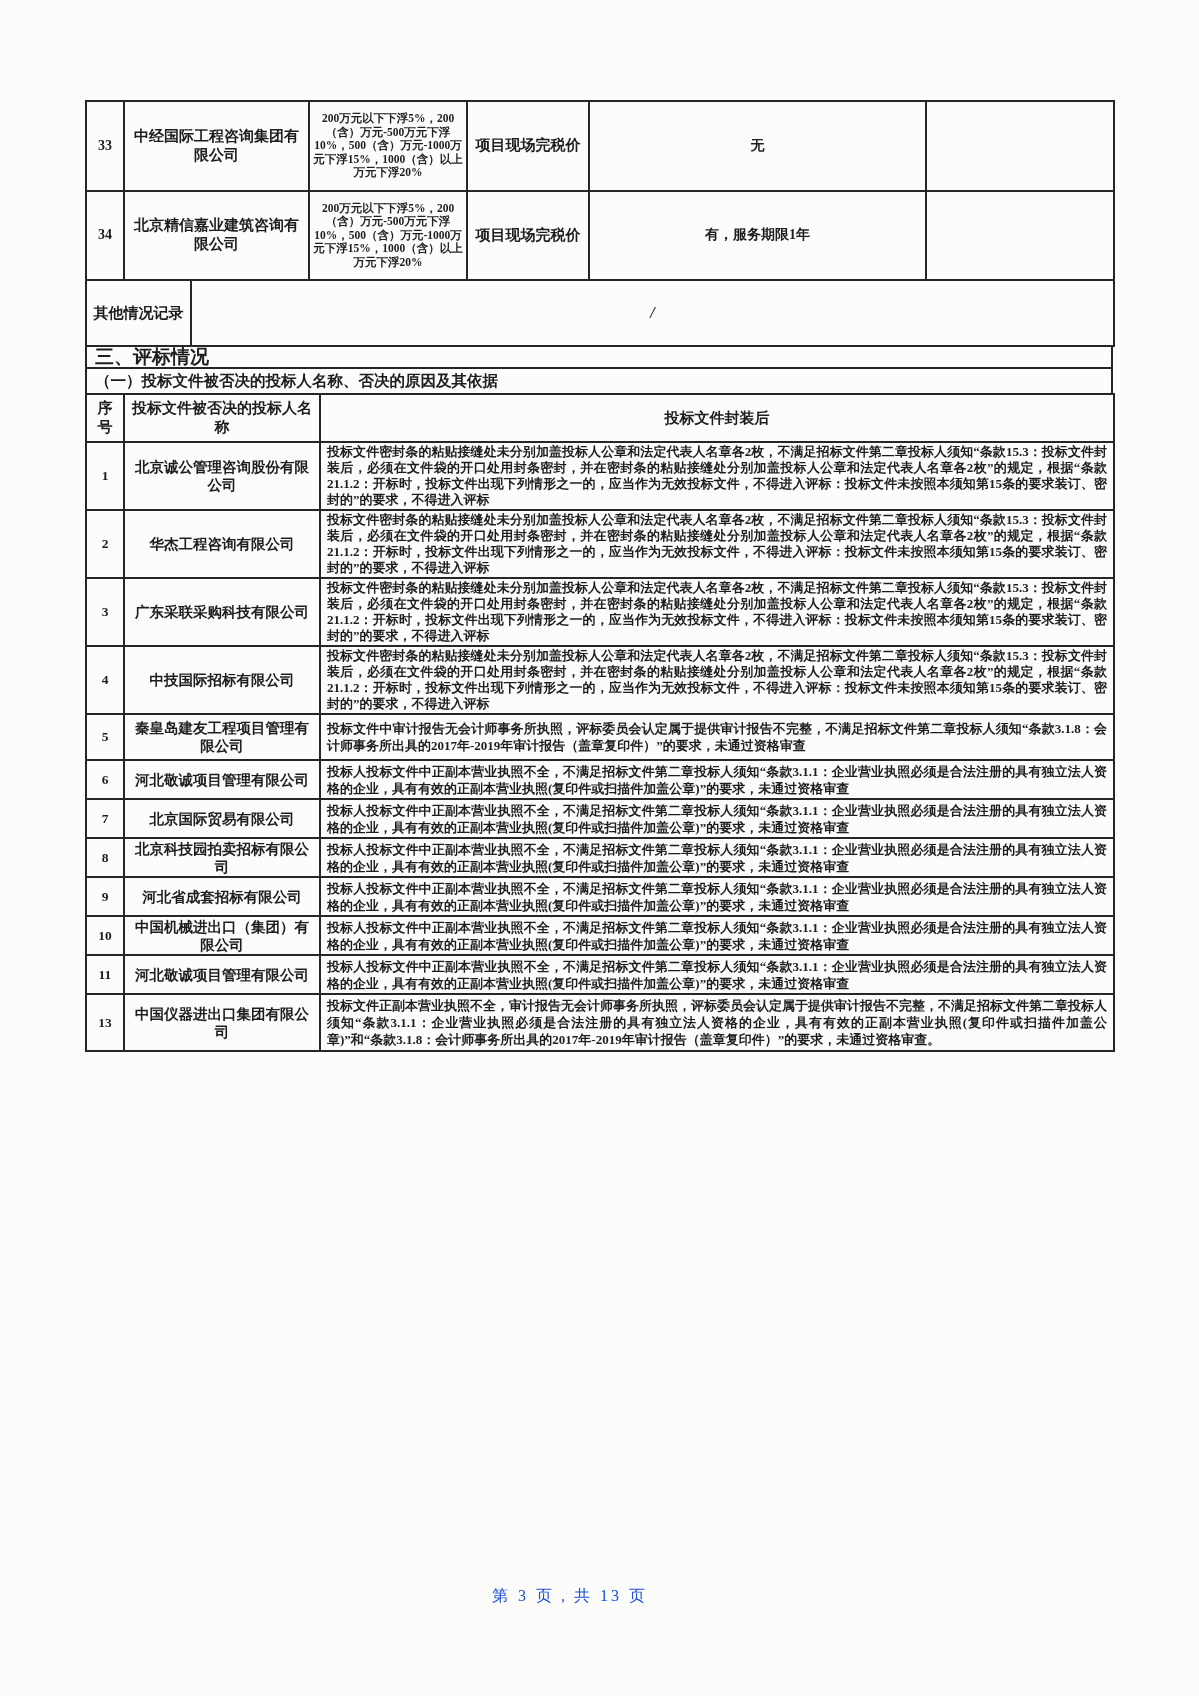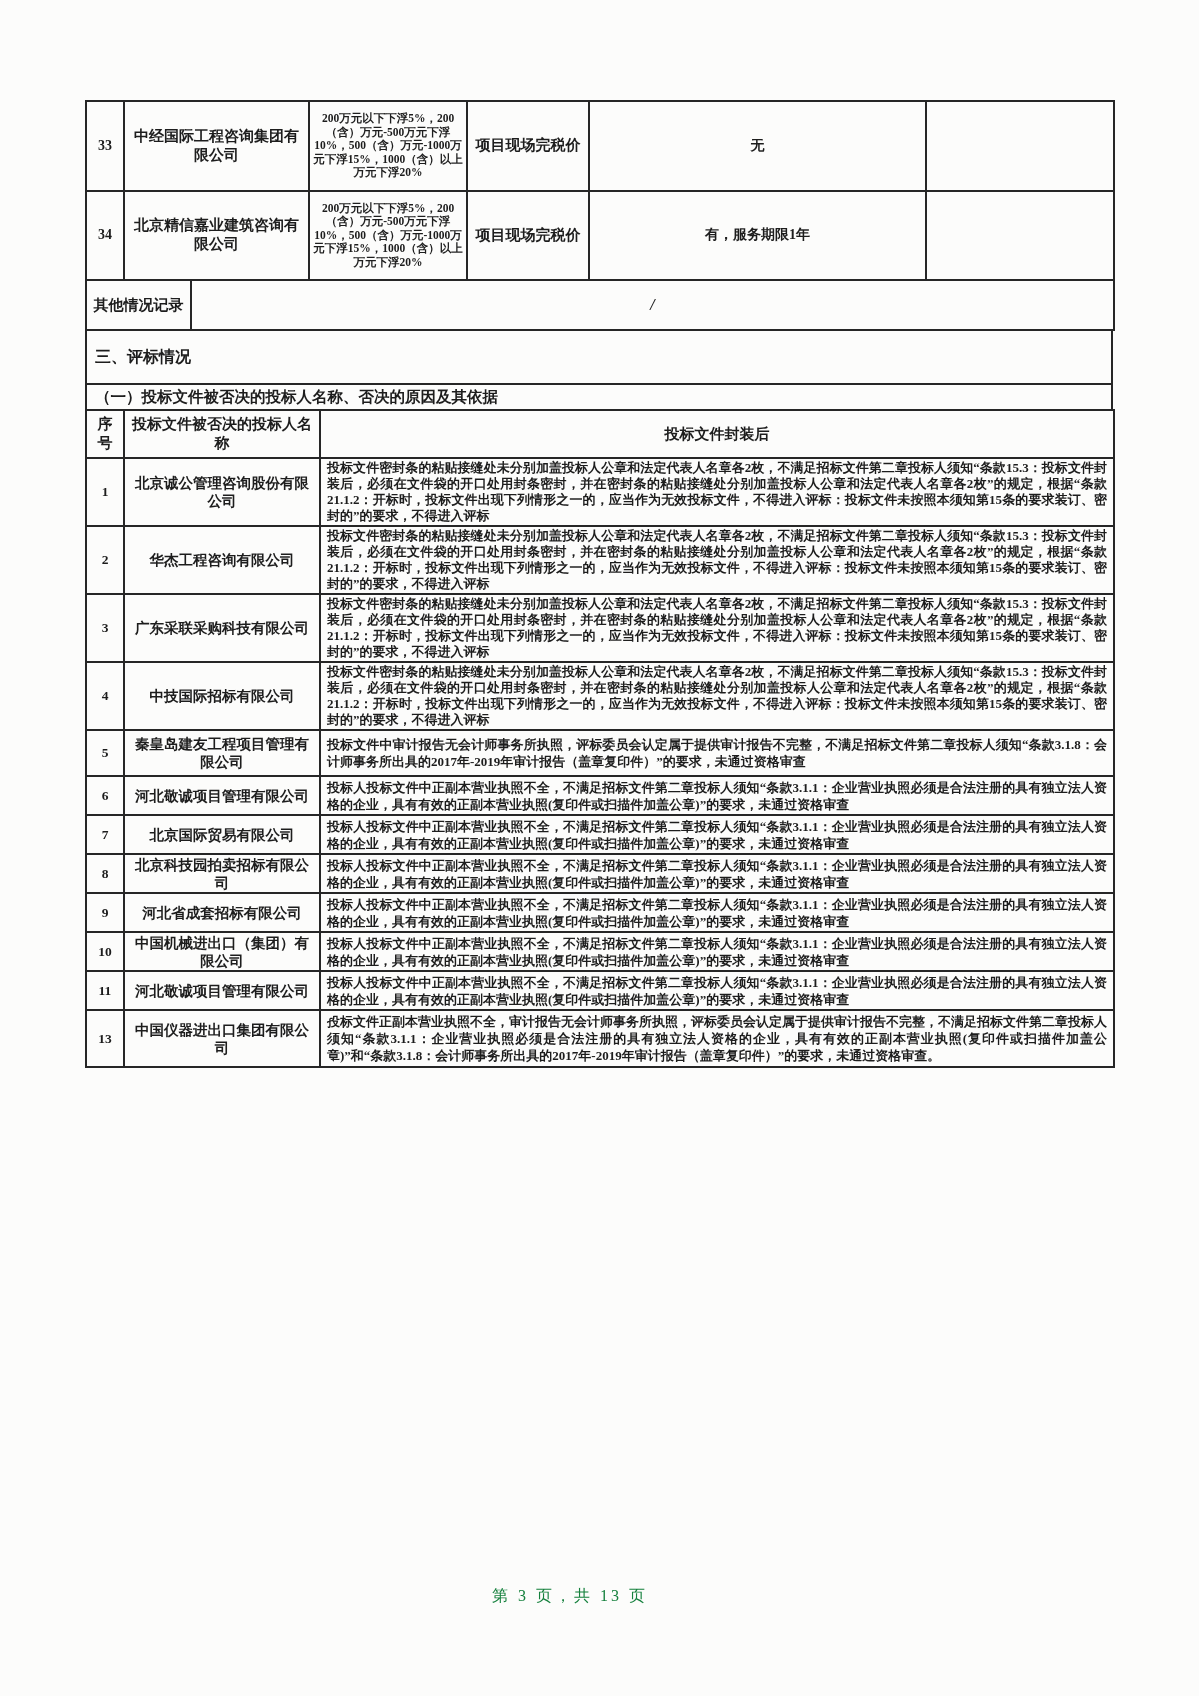--- a/index.html
+++ b/index.html
@@ -19,51 +19,51 @@
   .cont-table td { text-align:center; }
   .cont-table .c-no    { font-size:14px; font-weight:bold; }
   .cont-table .c-name  { font-size:15px; font-weight:bold; padding:0 6px; line-height:19px; }
   .cont-table .c-rate  { font-size:11.5px; font-weight:bold; line-height:13.5px; padding:10px 3px; }
   .cont-table .c-basis { font-size:15px; font-weight:bold; }
   .cont-table .c-resp  { font-size:14px; font-weight:bold; }
   .cont-table tr { height:56px; }
 
   
   .other-table { margin-top:-2px; }
-  .other-table tr { height:50px;margin-top:24px; }
+  .other-table tr { height:66px;margin-top:24px; }
   .other-label { text-align:center; font-size:15px; font-weight:bold; }
   .other-value { text-align:center; font-size:16px; font-style:italic; font-weight:bold; }
 
   
   .section-bar {
     width:1028px; border:2px solid #262626; margin-top:-2px;
     display:flex; align-items:center; padding-left:8px;
     font-weight:bold; background:#fff0;
   }
-  .bar-main { height:56px; font-size:16px; }
+  .bar-main { height:24px; font-size:19px; }
   .bar-sub  { height:28px; font-size:15.5px; }
 
   
   .rej-table { margin-top:-2px; }
   .rej-table th { font-size:15px; font-weight:bold; text-align:center; line-height:19px; padding:0 4px; }
   .rej-table thead tr { height:48px; }
   .rej-table .c-no { text-align:center; font-size:13.5px; font-weight:bold; }
   .rej-table .c-bidder { text-align:center; font-size:14.5px; font-weight:bold; line-height:18px; padding:0 6px; }
   .rej-table .c-reason {
     font-size:13px; font-weight:bold; text-align:justify;
     padding:1px 6px; vertical-align:middle;
   }
   .h-a { height:65px; } .h-a .c-reason { line-height:16px; }
   .h-b { height:46px; } .h-b .c-reason { line-height:17px; }
   .h-c { height:39px; } .h-c .c-reason { line-height:17px; }
-  .h-d { height:57px; } .h-d .c-reason { line-height:17px;border-radius:26px; }
+  .h-d { height:57px; } .h-d .c-reason { line-height:17px; }
 
   .footer {
     position:absolute; top:1586px; left:0; width:1140px;
-    text-align:center; font-size:16px; letter-spacing:3px; color:#15803d;
+    text-align:center; font-size:16px; letter-spacing:3px; color:#1d4ed8;
   }
 </style>
 </head>
 <body>
 
 <div class="doc">
 
   <table class="tbl cont-table">
     <colgroup>
       <col style="width:38px">

